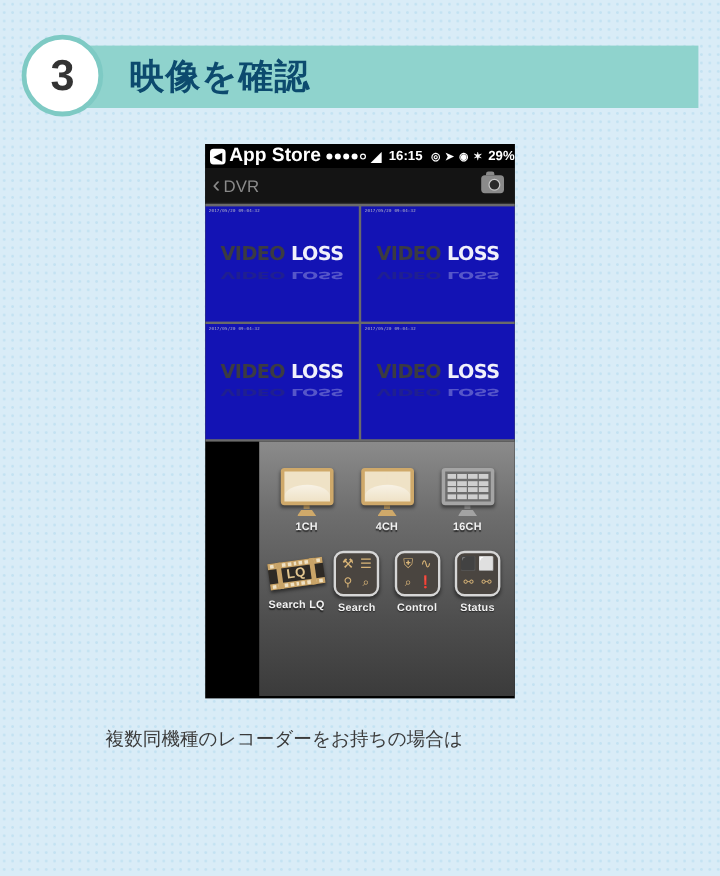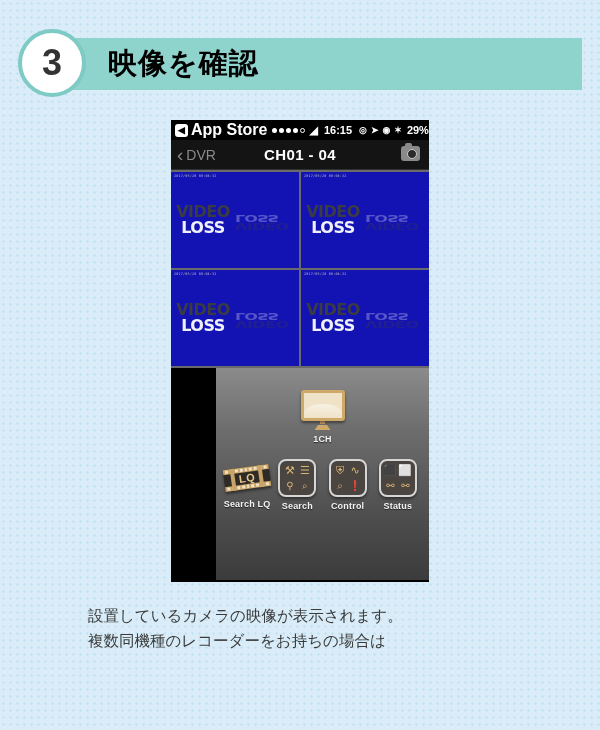--- a/index.html
+++ b/index.html
@@ -16,21 +16,21 @@
 
   
   .header-wrap { position: absolute; left: 0; top: 38px; width: 600px; height: 56px; }
   .header-bar {
     position: absolute; left: 50px; top: 0; width: 532px; height: 52px;
     background: #8fd3cd;
     display: flex; align-items: center;
   }
   .header-title {
     margin-left: 58px;
-    font-size: 29px; font-weight: bold; color: #000000;
+    font-size: 29px; font-weight: bold; color: #0c4a6e;
     letter-spacing: 1px;
     font-family: "DejaVu Sans", "Liberation Sans", sans-serif;
   }
   .step-circle {
     position: absolute; left: 18px; top: -9px;
     width: 68px; height: 68px; border-radius: 50%;
     background: #ffffff; border: 4px solid #7ecac4;
     display: flex; align-items: center; justify-content: center;
     font-size: 36px; font-weight: bold; color: #333333;
   }
@@ -125,21 +125,21 @@
   }
   .vloss .a { color: #3b3b42; }
   .vloss .b { color: #f0f0fb; }
   .vrefl {
     font-family: "DejaVu Sans", sans-serif;
     font-size: 16px; font-weight: bold; letter-spacing: -0.5px; line-height: 1;
     transform: scaleY(-0.5); opacity: .30; margin-top: 1px;
   }
   .vrefl .a { color: #3b3b42; }
   .vrefl .b { color: #f0f0fb; }
-  .vinner { display: flex; flex-direction: row; align-items: flex-start; }
+  .vinner { display: flex; flex-direction: column; align-items: flex-end; }
 
   
   .iconpanel {
     height: 212px;
     background: linear-gradient(180deg, #8b8b8b 0%, #6e6e6e 28%, #4e4e4e 70%, #3b3b3b 100%);
     padding-top: 22px;
     margin-left: 45px;
   }
   .iconrow { display: flex; justify-content: space-around; padding: 0 6px; }
   .iconrow.r2 { margin-top: 14px; }
@@ -255,21 +255,20 @@
         <span></span>
       </span>
 
   </div>
 
   <div class="navbar">
     <span class="nav-back">
       <span class="nav-chev">‹</span>
       <span>DVR</span>
     </span>
-    <span class="nav-title">CH01 - 04</span>
     <span class="nav-cam"></span>
   </div>
 
   <div class="videogrid">
     <div class="vcell">
       <span class="vstamp">2017/05/20 09:04:32</span>
       <div class="vinner">
         <div class="vloss">
           <span class="a">VIDEO</span>
           <span class="b">LOSS</span>
@@ -329,22 +328,65 @@
         <div class="mon">
           <div class="scr">
               <div class="glare"></div>
             </div>
           <div class="neck"></div>
             <div class="stand"></div>
         </div>
         <div class="iconlabel">1CH</div>
       </div>
 
-
-
+      <div class="iconcell">
+        <div class="mon">
+          <div class="scr">
+            <div class="cells g2">
+                <i></i>
+                <i></i>
+                <i></i>
+                <i></i>
+              </div>
+            <div class="glare"></div>
+          </div>
+          <div class="neck"></div>
+            <div class="stand"></div>
+        </div>
+        <div class="iconlabel">4CH</div>
+      </div>
+
+
+      <div class="iconcell">
+        <div class="mon gray">
+          <div class="scr">
+            <div class="cells g4">
+                <i></i>
+                <i></i>
+                <i></i>
+                <i></i>
+                <i></i>
+                <i></i>
+                <i></i>
+                <i></i>
+                <i></i>
+                <i></i>
+                <i></i>
+                <i></i>
+                <i></i>
+                <i></i>
+                <i></i>
+                <i></i>
+              </div>
+          </div>
+          <div class="neck"></div>
+            <div class="stand"></div>
+        </div>
+        <div class="iconlabel">16CH</div>
+      </div>
 
     </div>
 
     <div class="iconrow r2">
 
       <div class="iconcell">
         <div class="film">
           <div class="strip"></div>
           <div class="perf t">
               <i></i>
@@ -403,15 +445,14 @@
           <span class="gi sm">⚯</span>
         </div>
         <div class="iconlabel">Status</div>
       </div>
 
     </div>
   </div>
 </div>
 
 <div class="desc">
-  <div>設置しているカメラの映像が表示されます。</div>
   <div>複数同機種のレコーダーをお持ちの場合は</div>
 </div>
 
 </body></html>

